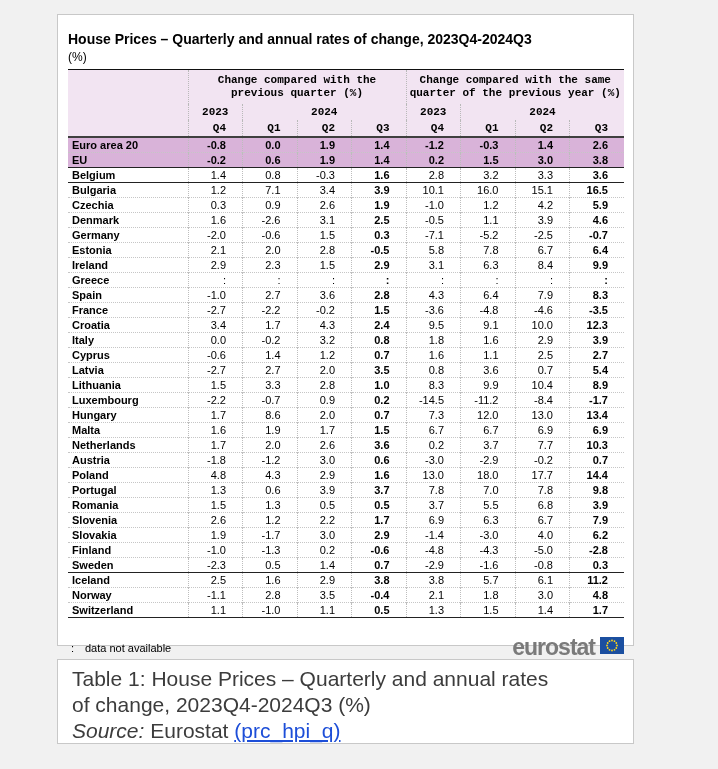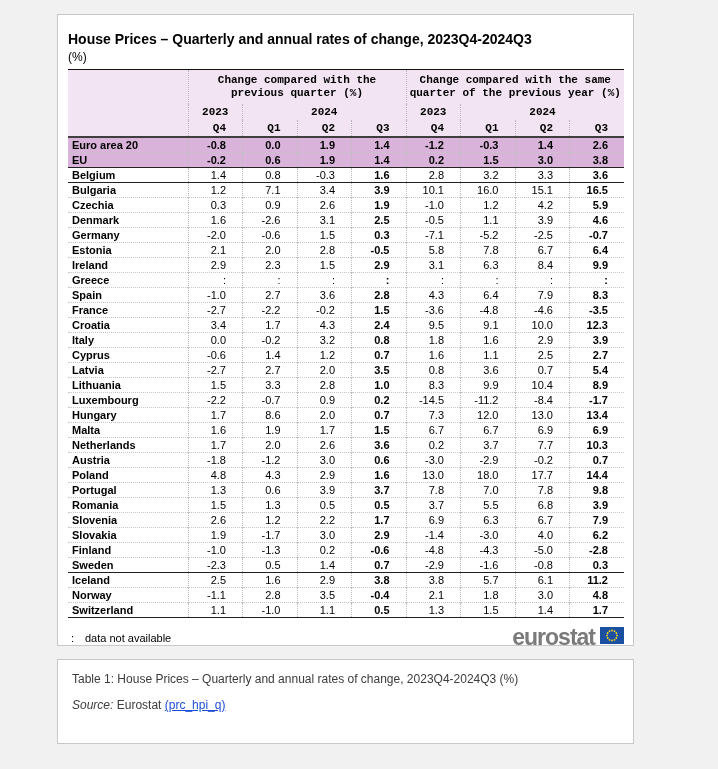--- a/index.html
+++ b/index.html
@@ -45,41 +45,41 @@
 
   tbody td { height:13.5px; line-height:13px; padding:0.5px 0 0 0; }
   tbody tr td { border-top:1px dotted #c6c6c6; }
   td.lbl { font-weight:bold; text-align:left; padding-left:4px; }
   td.val { text-align:right; padding-right:16px; border-left:1px dotted #bdbdbd; }
   tr.hl td { background:#d9b3d9; font-weight:bold; }
   tr.sb td { border-bottom:1px solid #222; }
   td.b { font-weight:bold; }
 
   .fig-footer {
-    width:556px; margin-top:7px;
+    width:556px; margin-top:17px;
     display:flex; justify-content:space-between; align-items:flex-end;
   }
   .note-line { font-size:11px; margin-bottom:7px; }
   .note-symbol { display:inline-block; width:14px; padding-left:3px; }
   .src-line { font-size:11.5px; margin-bottom:2px; }
   .src-label { font-style:italic; }
   .logo { display:flex; align-items:center; gap:5px; margin-bottom:2px; }
   .logo-text {
     font-size:23px; font-weight:bold; color:#7a7a7a;
     letter-spacing:-1px; line-height:24px;
   }
 
   .caption-card {
     position:absolute; left:57px; top:659px;
     width:577px; height:85px;
     background:#ffffff;
     border:1px solid #c8c8c8;
     box-sizing:border-box;
     padding:6px 62px 6px 14px;
-    font-size:12px; line-height:26px; color:#3c3c3c;
+    font-size:21px; line-height:26px; color:#3c3c3c;
   }
   .caption-src-label { font-style:italic; }
   .caption-link { color:#1d4ed8; text-decoration:underline; }
 </style>
 </head>
 <body>
 
 <div class="figure-card">
   <div class="fig-title">House Prices – Quarterly and annual rates of change, 2023Q4-2024Q3</div>
   <div class="fig-subtitle">(%)</div>

